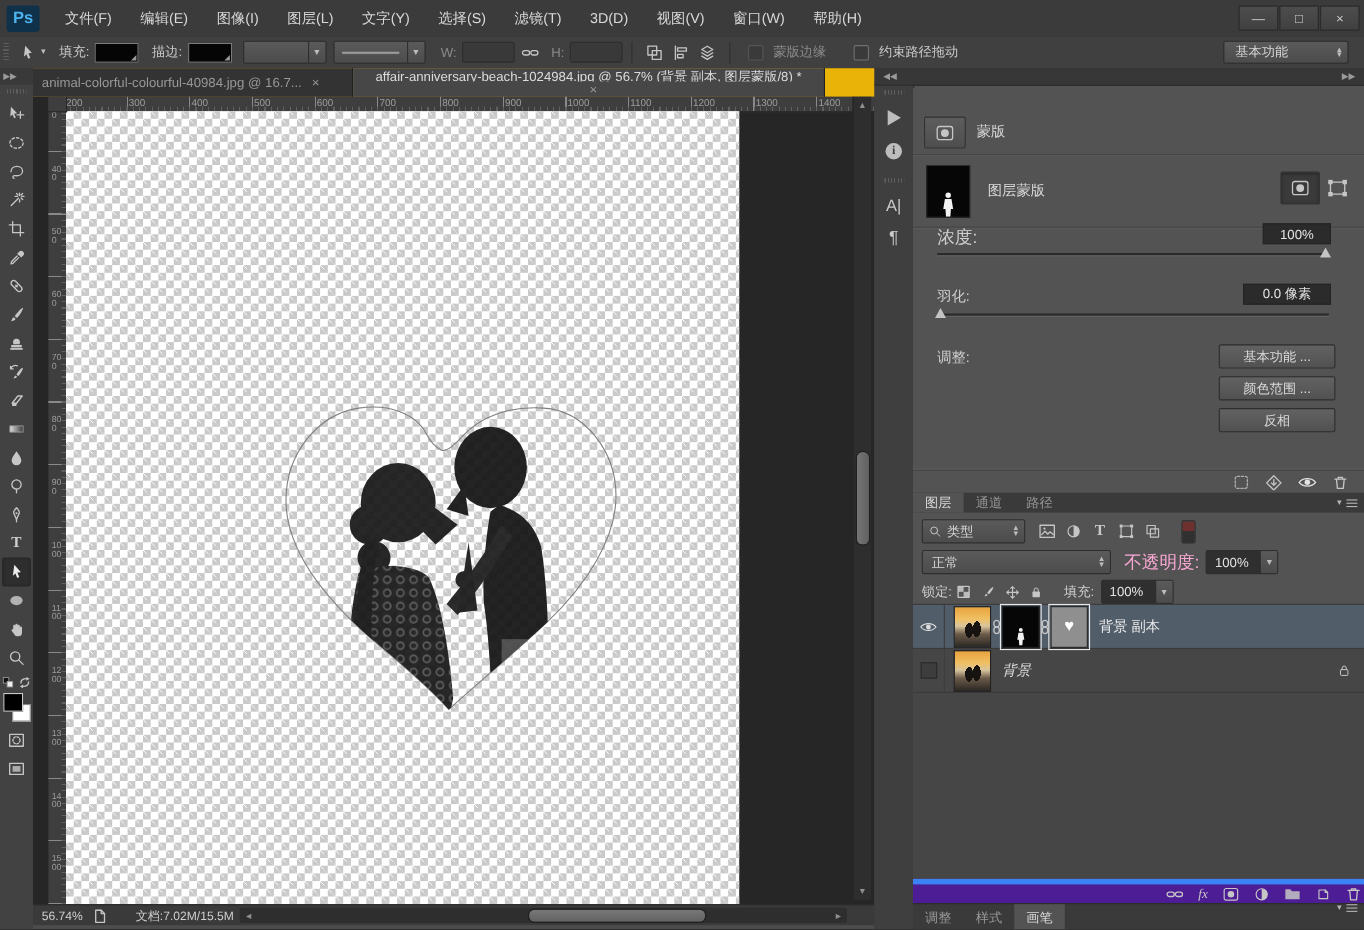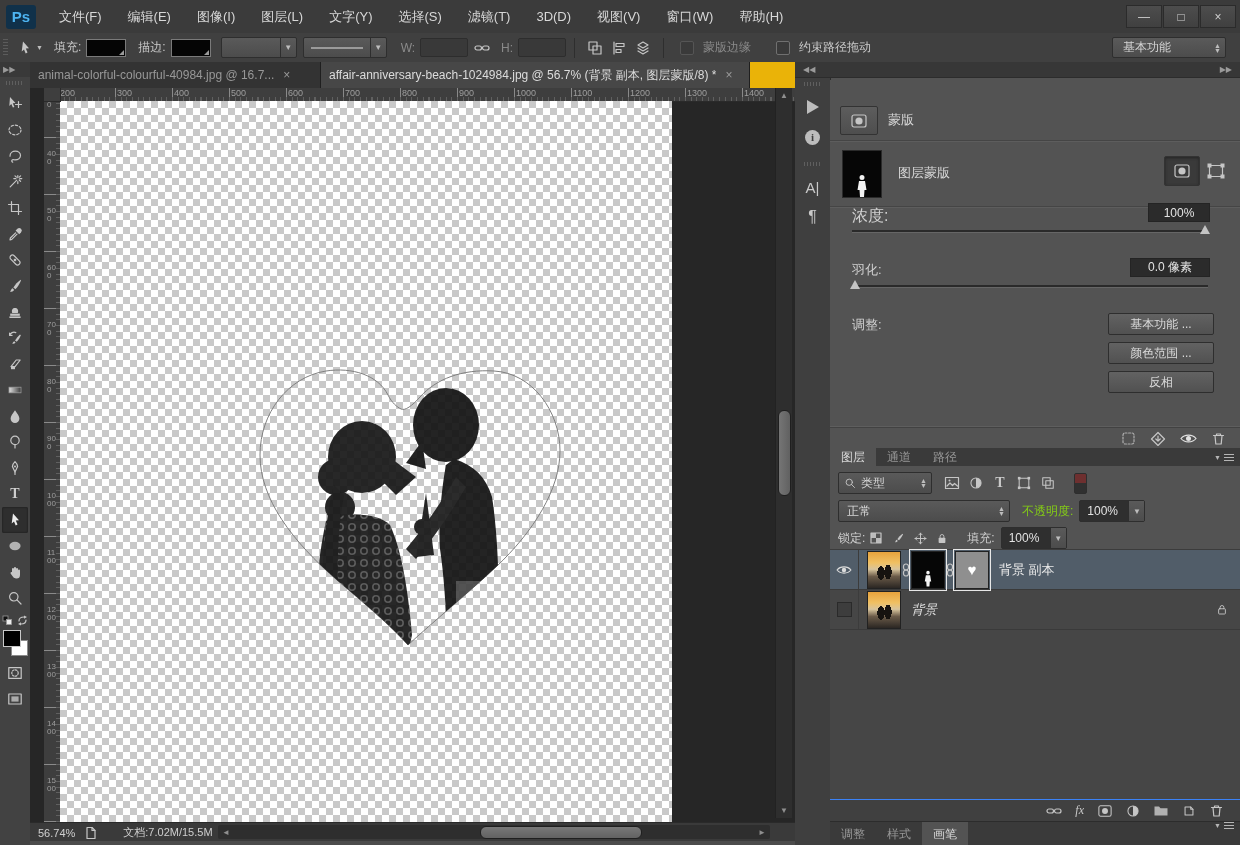--- a/index.html
+++ b/index.html
@@ -48,21 +48,21 @@
   .tool.selected{background:#2e2e2e;box-shadow:inset 0 0 2px #161616;}
   .fgbg{position:relative;width:26px;height:30px;margin-top:4px;}
   .fg-sw{position:absolute;left:1px;top:0;width:16px;height:15px;background:#000;border:1px solid #c9c9c9;}
   .bg-sw{position:absolute;left:9px;top:10px;width:15px;height:14px;background:#fff;border:1px solid #8a8a8a;}
   
   #docarea{left:30px;top:62px;width:765px;height:783px;background:#262626;}
   #tabbar{position:absolute;left:0;top:0;width:765px;height:26px;background:#eab308;display:flex;}
   .doc-tab{height:26px;display:flex;align-items:center;padding:0 8px;font-size:12px;
            border-right:1px solid #1f1f1f;white-space:nowrap;overflow:hidden;}
   .doc-tab.inactive{background:#333333;color:#989898;width:274px;}
-  .doc-tab.active{background:#474747;color:#dcdcdc;width:412px;}
+  .doc-tab.active{background:#474747;color:#dcdcdc;width:412px;flex-direction:column;}
   .tab-close{margin-left:9px;color:#9a9a9a;font-size:12px;}
   .ruler{background:#3e3e3e;color:#9e9e9e;font-size:9px;overflow:hidden;}
   #ruler-h{position:absolute;left:14px;top:26px;width:751px;height:13px;border-bottom:1px solid #2a2a2a;
     background-image:repeating-linear-gradient(90deg,#606060 0 1px,transparent 1px 5.7px),
                      repeating-linear-gradient(90deg,#8a8a8a 0 1px,transparent 1px 57px);
     background-size:100% 4px,100% 13px;background-repeat:no-repeat;background-position:14px 100%,14px 0;}
   #ruler-h span{position:absolute;top:0;}
   #ruler-corner{position:absolute;left:14px;top:26px;width:16px;height:13px;background:#3e3e3e;
                 border-right:1px solid #2a2a2a;border-bottom:1px solid #2a2a2a;z-index:3;}
   #ruler-v{position:absolute;left:14px;top:39px;width:16px;height:721px;border-right:1px solid #2a2a2a;
@@ -127,23 +127,23 @@
   .eye-cell{width:28px;height:100%;border-right:1px solid #3c3c3c;display:flex;align-items:center;justify-content:center;}
   .thumb{width:32px;height:36px;border:1px solid #222;}
   .photo-thumb{background:linear-gradient(180deg,#e8a33d 0%,#f0c063 30%,#d8c49d 48%,#6b5b49 68%,#2b2723 100%);position:relative;}
   .photo-thumb:after{content:"";position:absolute;left:7px;top:8px;width:18px;height:26px;
      background:radial-gradient(ellipse 6px 11px at 6px 13px,#171310 60%,transparent 61%),
                 radial-gradient(ellipse 6px 12px at 13px 12px,#171310 60%,transparent 61%);}
   .chainlink{margin:0 1px;}
   .sel-border{outline:1px solid #e8e8e8;outline-offset:1px;}
   .vec-thumb{width:32px;height:36px;border:1px solid #222;background:#8f8f8f;display:flex;
              align-items:center;justify-content:center;color:#fff;font-size:15px;}
-  #layers-footer{position:absolute;left:0;top:351px;width:100%;height:22px;background:#404040;
-                 border-top:1px solid #3b82f6;display:flex;align-items:center;justify-content:flex-end;
-                 gap:13px;padding-right:16px;box-sizing:border-box;}
+  #layers-footer{position:absolute;left:0;top:351px;width:100%;height:22px;background:#4c1d95;
+                 border-top:5px solid #3b82f6;display:flex;align-items:center;justify-content:flex-end;
+                 gap:13px;padding-right:2px;box-sizing:border-box;}
   #bottom-tabstrip{position:absolute;left:0;top:373px;width:100%;height:24px;background:#3a3a3a;
                    border-top:1px solid #2c2c2c;display:flex;align-items:flex-start;}
   #bottom-tabstrip .ptab{height:24px;}
   .toggle-pill{width:11px;height:19px;border:1px solid #2e2e2e;border-radius:2px;
                background:linear-gradient(#6e2f2f 0 45%,#303030 45%);}
   .menu-lines{display:flex;flex-direction:column;gap:2px;}
   .menu-lines i{display:block;width:10px;height:1px;background:#b5b5b5;}
 </style>
 </head>
 <body>
@@ -638,21 +638,21 @@
     </div>
 
     <div class="lrow" style="top:51px;height:24px;padding:0 8px">
       <div class="combo" style="width:170px;height:20px">
         <span style="flex:1;padding-left:8px;font-size:12px">正常</span>
         <span class="updown">
             <span>▲</span>
             <span>▼</span>
           </span>
       </div>
-      <span style="margin-left:12px;font-size:12px;color:#84cc16">不透明度:</span>
+      <span style="margin-left:12px;font-size:16px;color:#f9a8d4">不透明度:</span>
       <div class="combo" style="width:64px;height:20px;margin-left:6px;background:#2f2f2f">
         <span style="flex:1;padding-left:7px;font-size:12px;color:#e2e2e2">100%</span>
         <span class="dd" style="background:linear-gradient(#5a5a5a,#4c4c4c)">▼</span>
       </div>
     </div>
 
     <div class="lrow" style="top:79px;height:22px;padding:0 8px">
       <span style="font-size:12px;color:#cfcfcf">锁定:</span>
       <span class="tool" style="width:22px;height:18px">
         <svg class="ic" width="12" height="12" viewBox="0 0 12 12">

